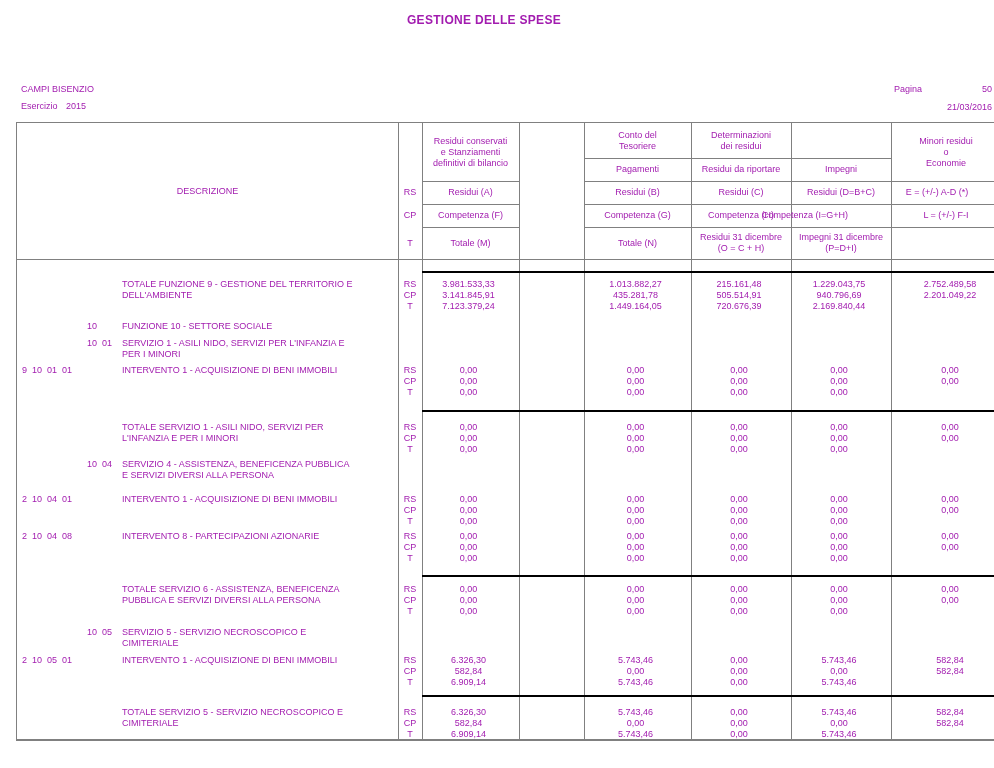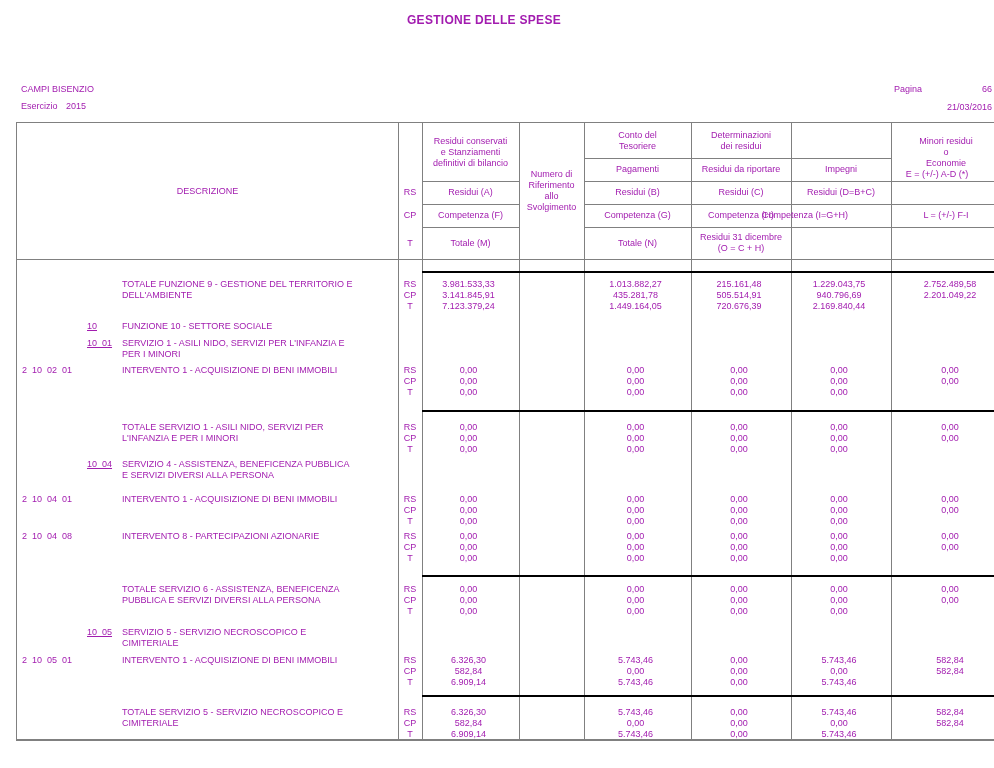--- a/index.html
+++ b/index.html
@@ -18,38 +18,38 @@
   .tbl{position:absolute;left:8px;top:122px;width:984px;height:616px;
        border:1px solid #808080;border-bottom-width:2px;font-size:9px;line-height:11px;}
   .vl{position:absolute;top:0;bottom:0;width:1px;background:#808080;}
   .hl{position:absolute;height:1px;background:#808080;}
   .thick{position:absolute;left:405px;width:579px;height:2px;background:#000;}
 
   .hc{position:absolute;display:flex;align-items:center;justify-content:center;
       text-align:center;white-space:pre-line;}
   .row{position:absolute;left:0;width:984px;}
   .row-code{position:absolute;top:0;white-space:pre;}
-  .lvl-f{left:70px;text-decoration:underline;} .lvl-i{left:5px;}
+  .lvl-f{left:70px;} .lvl-i{left:5px;}
   .row-desc{position:absolute;left:105px;top:0;width:272px;white-space:pre-line;}
   .row-lbl{position:absolute;left:381px;top:0;width:24px;text-align:center;white-space:pre-line;}
   .v{position:absolute;top:0;text-align:center;white-space:pre-line;}
   .va{left:405px;width:93px;} .vb{left:567px;width:103px;} .vc{left:674px;width:96px;}
   .vd{left:774px;width:96px;} .ve{left:852px;width:106px;padding-left:28px;}
 </style>
 </head>
 <body>
 
 <div class="page">
   <div class="title">GESTIONE DELLE SPESE</div>
 
   <div class="meta m-entity">CAMPI BISENZIO</div>
   <div class="meta m-exlabel">Esercizio</div>
   <div class="meta m-exyear">2015</div>
   <div class="meta m-pglabel">Pagina</div>
-  <div class="meta m-pgnum">66</div>
+  <div class="meta m-pgnum">50</div>
   <div class="meta m-date">21/03/2016</div>
 
   <div class="tbl">
 
     <div class="vl" style="left:381px"></div>
     <div class="vl" style="left:405px"></div>
     <div class="vl" style="left:502px"></div>
     <div class="vl" style="left:567px"></div>
     <div class="vl" style="left:674px"></div>
     <div class="vl" style="left:774px"></div>
@@ -64,48 +64,46 @@
     <div class="hl" style="top:104px;left:567px;width:417px"></div>
     <div class="hl" style="top:136px;left:0;width:984px"></div>
 
     <div class="hc" style="left:0;top:0;width:381px;height:136px">DESCRIZIONE</div>
     <div class="hc" style="left:381px;top:58px;width:24px;height:23px">RS</div>
     <div class="hc" style="left:381px;top:81px;width:24px;height:23px">CP</div>
     <div class="hc" style="left:381px;top:104px;width:24px;height:32px">T</div>
     <div class="hc" style="left:405px;top:0;width:97px;height:58px">Residui conservati
 e Stanziamenti
 definitivi di bilancio</div>
-    <div class="hc" style="left:502px;top:0;width:65px;height:136px">Numero di
-Riferimento
-allo
-Svolgimento</div>
     <div class="hc" style="left:567px;top:0;width:107px;height:35px">Conto del
 Tesoriere</div>
     <div class="hc" style="left:674px;top:0;width:100px;height:35px">Determinazioni
 dei residui</div>
     <div class="hc" style="left:874px;top:0;width:110px;height:58px">Minori residui
 o
 Economie</div>
     <div class="hc" style="left:567px;top:35px;width:107px;height:23px">Pagamenti</div>
     <div class="hc" style="left:674px;top:35px;width:100px;height:23px">Residui da riportare</div>
     <div class="hc" style="left:774px;top:35px;width:100px;height:23px">Impegni</div>
     <div class="hc" style="left:405px;top:58px;width:97px;height:23px">Residui (A)</div>
     <div class="hc" style="left:567px;top:58px;width:107px;height:23px">Residui (B)</div>
     <div class="hc" style="left:674px;top:58px;width:100px;height:23px">Residui (C)</div>
     <div class="hc" style="left:774px;top:58px;width:100px;height:23px">Residui (D=B+C)</div>
-    <div class="hc" style="left:874px;top:40px;width:92px;height:23px">E = (+/-) A-D (*)</div>
+    <div class="hc" style="left:874px;top:58px;width:92px;height:23px">E = (+/-) A-D (*)</div>
     <div class="hc" style="left:405px;top:81px;width:97px;height:23px">Competenza (F)</div>
     <div class="hc" style="left:567px;top:81px;width:107px;height:23px">Competenza (G)</div>
     <div class="hc" style="left:674px;top:81px;width:100px;height:23px">Competenza (H)</div>
     <div class="hc" style="left:738px;top:81px;width:100px;height:23px">Competenza (I=G+H)</div>
     <div class="hc" style="left:874px;top:81px;width:110px;height:23px">L = (+/-) F-I</div>
     <div class="hc" style="left:405px;top:104px;width:97px;height:32px">Totale (M)</div>
     <div class="hc" style="left:567px;top:104px;width:107px;height:32px">Totale (N)</div>
     <div class="hc" style="left:674px;top:104px;width:100px;height:32px">Residui 31 dicembre
 (O = C + H)</div>
+    <div class="hc" style="left:774px;top:104px;width:100px;height:32px">Impegni 31 dicembre
+(P=D+I)</div>
 
     <div class="thick" style="top:148px"></div>
     <div class="thick" style="top:287px"></div>
     <div class="thick" style="top:452px"></div>
     <div class="thick" style="top:572px"></div>
 
     <div class="row" style="top:156px">
       <span class="row-desc">TOTALE FUNZIONE 9 - GESTIONE DEL TERRITORIO E
 DELL'AMBIENTE</span>
       <span class="row-lbl">RS
@@ -132,21 +130,21 @@
       <span class="row-desc">FUNZIONE 10 - SETTORE SOCIALE</span>
     </div>
 
     <div class="row" style="top:215px">
       <span class="row-code lvl-f">10  01</span>
       <span class="row-desc">SERVIZIO 1 - ASILI NIDO, SERVIZI PER L'INFANZIA E
 PER I MINORI</span>
     </div>
 
     <div class="row" style="top:242px">
-      <span class="row-code lvl-i">2  10  02  01</span>
+      <span class="row-code lvl-i">9  10  01  01</span>
       <span class="row-desc">INTERVENTO 1 - ACQUISIZIONE DI BENI IMMOBILI</span>
       <span class="row-lbl">RS
 CP
 T</span>
       <span class="v va">0,00
 0,00
 0,00</span>
       <span class="v vb">0,00
 0,00
 0,00</span>

